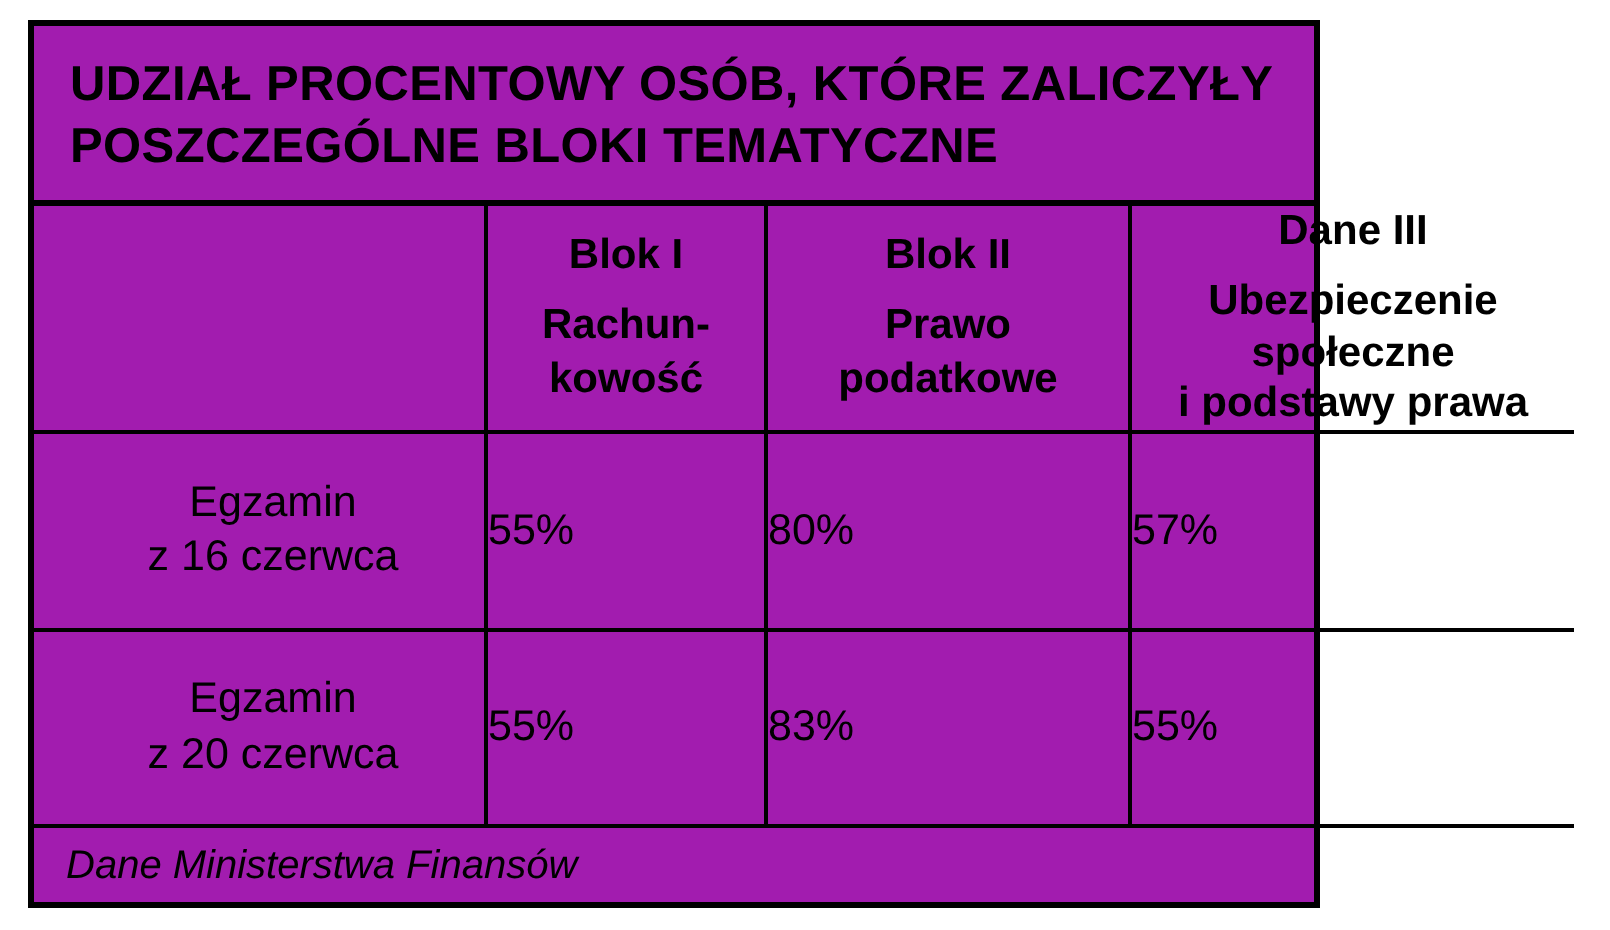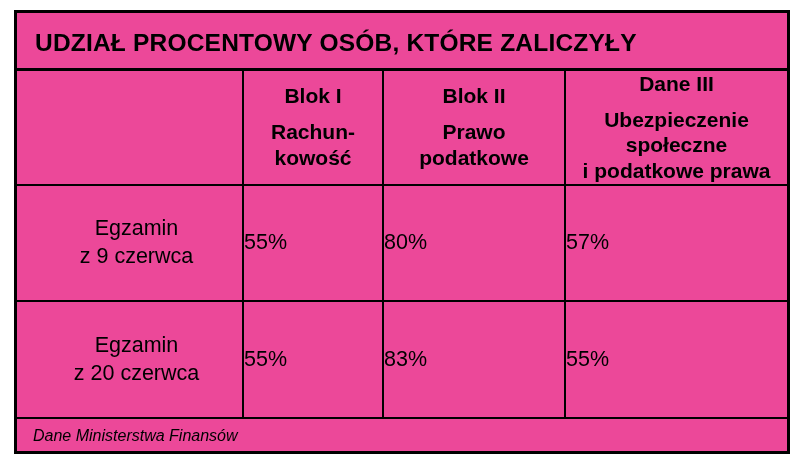--- a/index.html
+++ b/index.html
@@ -12,25 +12,25 @@
     height: 465px;
     font-family: "Liberation Sans", sans-serif;
     color: #000000;
     overflow: hidden;
   }
 
   .table-figure {
     position: absolute;
     left: 14px;
     top: 10px;
-    width: 776px;
+    width: 646px;
     height: 444px;
     box-sizing: border-box;
     border: 3px solid #000000;
-    background: #ec4899;
+    background: #a21caf;
     display: flex;
     flex-direction: column;
   }
 
   
   .figure-title {
     padding: 14px 18px 10px 18px;
     font-size: 24.5px;
     font-weight: bold;
     line-height: 1.28;
@@ -106,31 +106,32 @@
   tbody tr.datarow + tr.datarow td {
     border-top: 2px solid #000000;
   }
   tbody tr.datarow:last-of-type td {
     border-bottom: 2px solid #000000;
   }
 
   
   .source-note {
     padding: 8px 0 6px 16px;
-    font-size: 16px;
+    font-size: 20px;
     font-style: italic;
   }
 </style>
 </head>
 <body>
 
 <div class="table-figure">
 
   <div class="figure-title">
     <span class="line">UDZIAŁ PROCENTOWY OSÓB, KTÓRE ZALICZYŁY</span>
+    <span class="line">POSZCZEGÓLNE BLOKI TEMATYCZNE</span>
   </div>
 
   <table class="data-table">
     <colgroup>
       <col class="c0">
         <col class="c1">
         <col class="c2">
         <col class="c3">
     </colgroup>
     <thead>
@@ -143,29 +144,29 @@
         </th>
         <th class="vrule head2">
           <span class="blk">Blok II</span>
           <span class="sub">Prawo</span>
           <span class="sub">podatkowe</span>
         </th>
         <th class="vrule head3">
           <span class="blk">Dane III</span>
           <span class="sub">Ubezpieczenie</span>
           <span class="sub">społeczne</span>
-          <span class="sub">i podatkowe prawa</span>
+          <span class="sub">i podstawy prawa</span>
         </th>
       </tr>
     </thead>
     <tbody>
       <tr class="datarow">
         <td class="rowlabel">
           <span>Egzamin</span><br>
-          <span>z 9 czerwca</span>
+          <span>z 16 czerwca</span>
         </td>
         <td class="value vrule">55%</td>
         <td class="value vrule">80%</td>
         <td class="value vrule">57%</td>
       </tr>
       <tr class="datarow">
         <td class="rowlabel">
           <span>Egzamin</span><br>
           <span>z 20 czerwca</span>
         </td>

